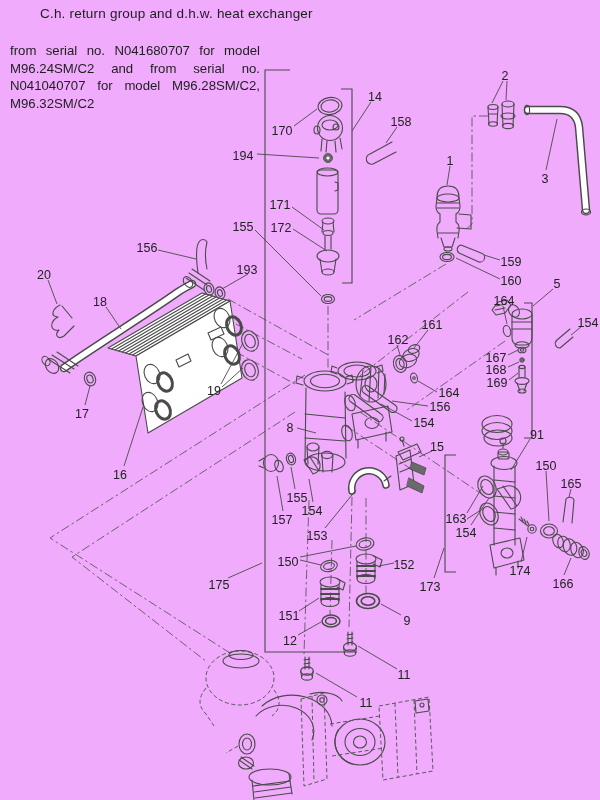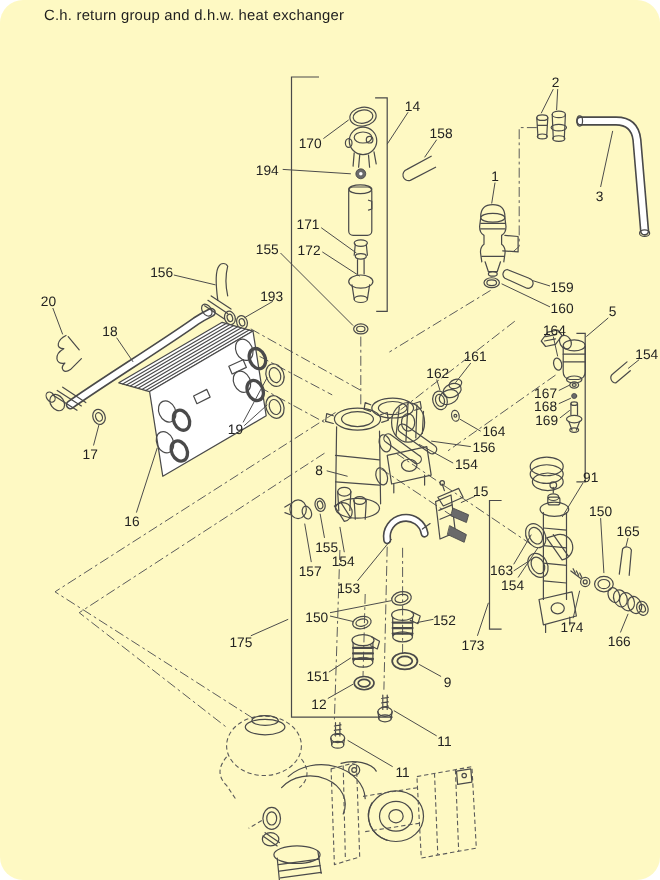--- a/index.html
+++ b/index.html
@@ -1,37 +1,38 @@
 <!DOCTYPE html>
 <html><head>
 <meta charset="utf-8">
 <style>
   html,body{margin:0;padding:0;background:#fff;}
-  #page{position:relative;width:600px;height:800px;background:#fef9c3;overflow:hidden;
-        font-family:"Liberation Sans",sans-serif;color:#222;border-radius:21px;}
+  #page{position:relative;width:600px;height:800px;background:#f0abfc;overflow:hidden;
+        font-family:"Liberation Sans",sans-serif;color:#222;}
   #title{position:absolute;left:40px;top:6px;font-size:13.5px;color:#1e1e1e;letter-spacing:.2px;}
   #note{position:absolute;left:10px;top:42px;width:250px;font-size:13.2px;line-height:17.5px;
         text-align:justify;color:#1e1e1e;}
   svg{position:absolute;left:0;top:0;}
   .s{stroke:#4a4a4a;fill:none;stroke-width:1.1;stroke-linejoin:round;stroke-linecap:round;}
   .sw{stroke:#4a4a4a;fill:#fff;stroke-width:1.1;stroke-linejoin:round;}
   .dd{stroke:#5a5a5a;fill:none;stroke-width:.9;stroke-dasharray:9 3 2.5 3;}
   .da{stroke:#5a5a5a;fill:none;stroke-width:1;stroke-dasharray:4 2.6;stroke-linejoin:round;}
   .ld{stroke:#4a4a4a;stroke-width:.9;}
   .bk{stroke:#4a4a4a;stroke-width:1.1;fill:none;}
   .pipeD{stroke:#4a4a4a;fill:none;stroke-width:8.5;stroke-linecap:round;stroke-linejoin:round;}
   .pipeW{stroke:#fff;fill:none;stroke-width:5.6;stroke-linecap:round;stroke-linejoin:round;}
   .co{font-family:"Liberation Sans",sans-serif;font-size:12.5px;fill:#222;}
   .dk{fill:#6a6a6a;stroke:#4a4a4a;stroke-width:.8;}
 </style>
 </head>
 <body>
 
 <div id="page">
   <div id="title">C.h. return group and d.h.w. heat exchanger</div>
+  <div id="note">from serial no. N041680707 for model M96.24SM/C2 and from serial no. N041040707 for model M96.28SM/C2, M96.32SM/C2</div>
 
   <svg id="diagram-svg" width="600" height="800" viewBox="0 0 600 800">
 
     <g>
       <path class="dd" d="M328,306 V368"></path>
       <path class="dd" d="M488,116 L472,116 L472,224 L464,231"></path>
       <path class="dd" d="M446,264 L354,320"></path>
       <path class="dd" d="M468,292 L352,382"></path>
       <path class="dd" d="M505,341 L407,410"></path>
       <path class="dd" d="M360,412 L486,497"></path>

